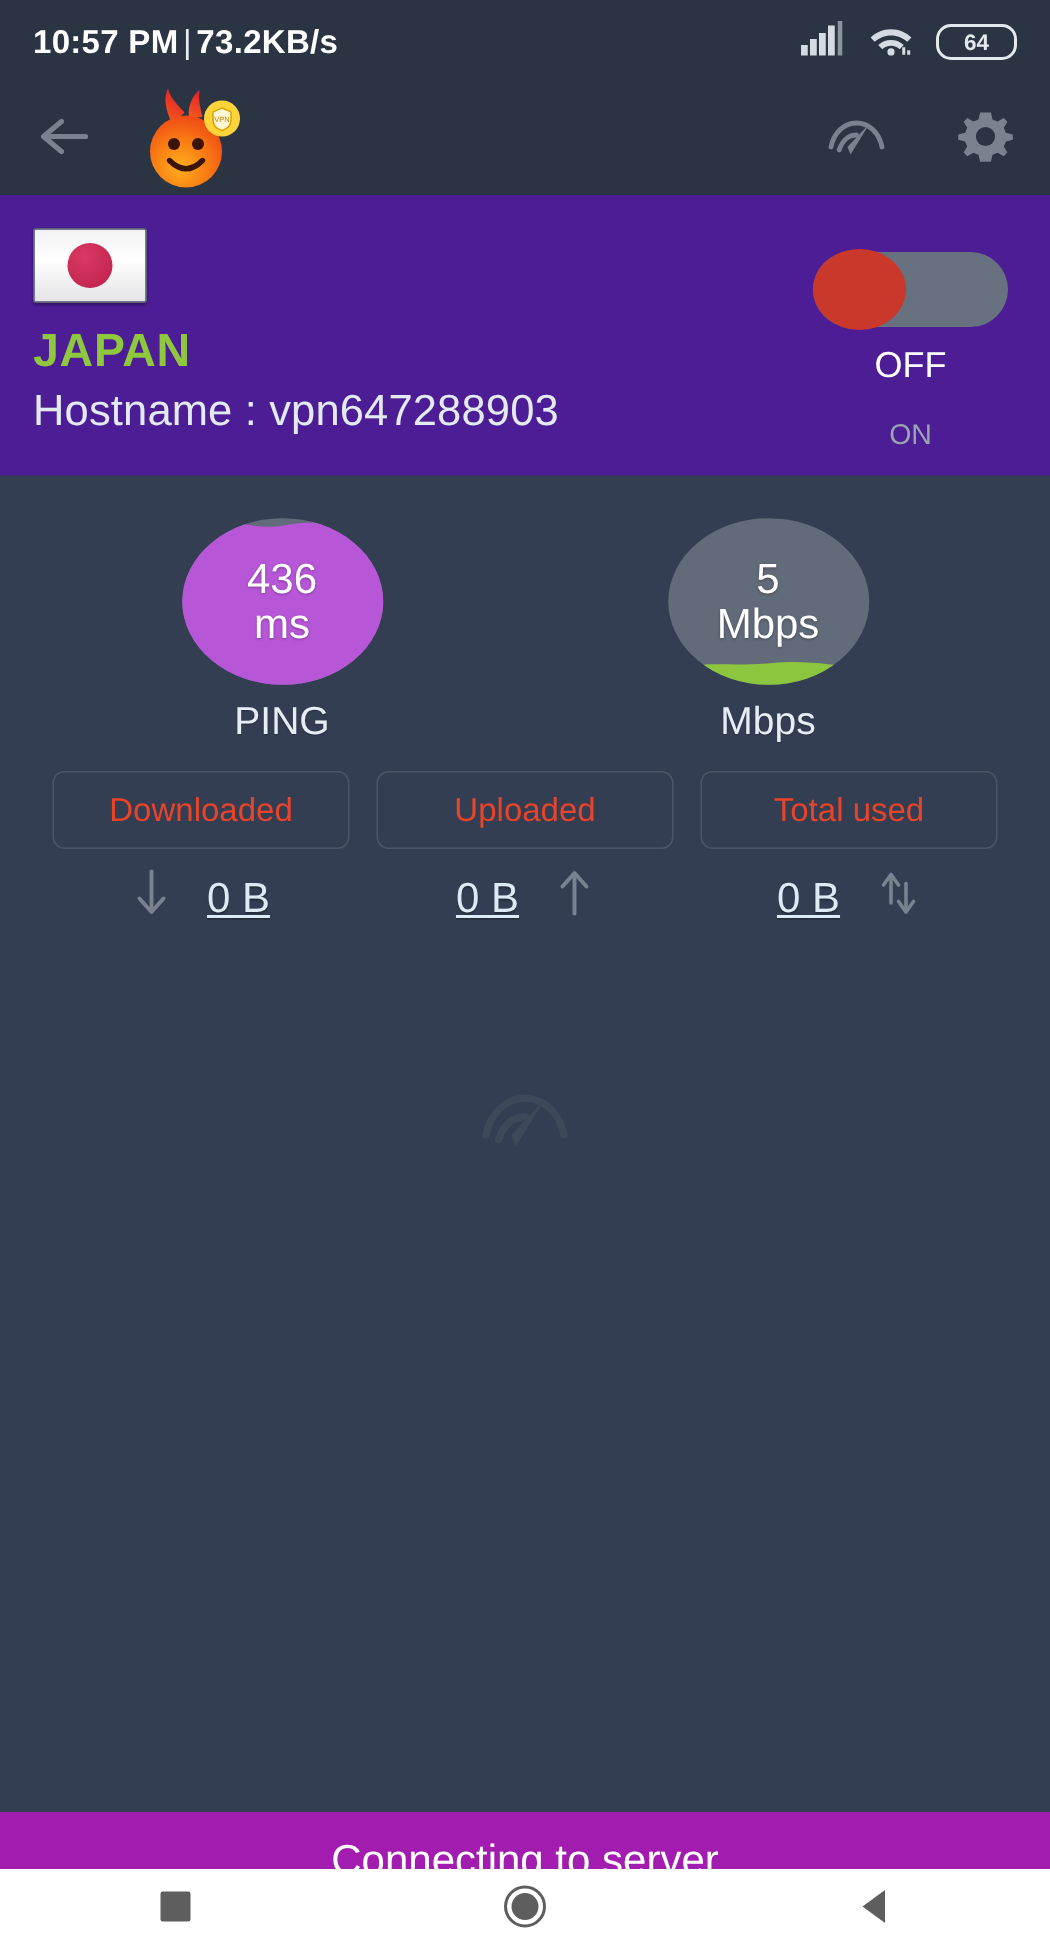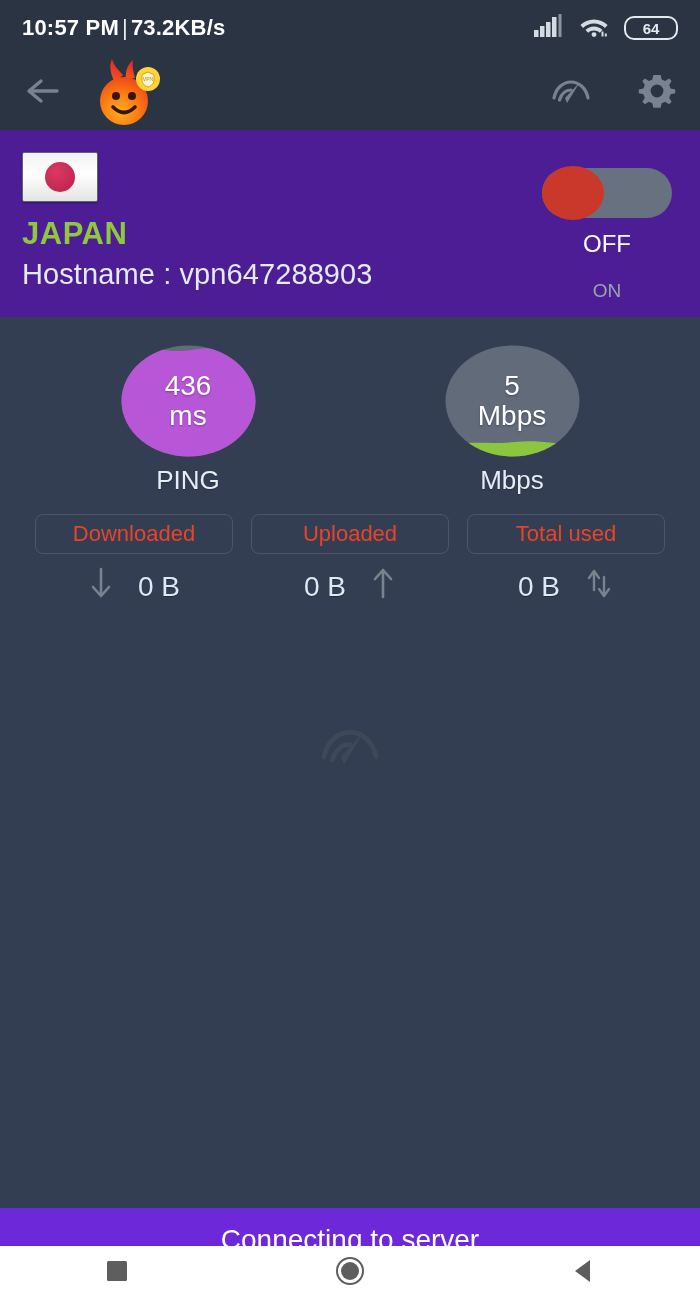--- a/index.html
+++ b/index.html
@@ -116,44 +116,44 @@
   }
 
   
   #usage-pills {
     display:flex; justify-content:space-between;
     padding:18px 26px 0 26px;
   }
   .usage-pill {
     flex:1; margin:0 9px;
     border:1px solid #4b5666; border-radius:8px;
-    height:40px;
+    height:52px;
     display:flex; align-items:center; justify-content:center;
     color:#e8442a; font-size:22px;
   }
   #usage-values {
     display:flex; padding:12px 26px 0 26px;
   }
   .usage-cell {
     flex:1; margin:0 9px;
     display:flex; align-items:center; justify-content:center; gap:24px;
-    color:#dceaf5; font-size:28px;
+    color:#dceaf5; font-size:28px;text-decoration:underline;
   }
   .usage-val { text-shadow:0 1px 1px rgba(0,0,0,.3); }
 
   
   #watermark {
     position:absolute; left:0; right:0; top:720px;
     display:flex; justify-content:center;
   }
 
   
   #status-banner {
     position:absolute; left:0; right:0; top:1208px;
-    height:38px; background:#6d28d9;
+    height:38px; background:#a21caf;
     overflow:hidden;
     display:flex; align-items:flex-start; justify-content:center;
   }
   #status-banner-text {
     color:#ffffff; font-size:28px; line-height:1.0;
     padding-top:18px; white-space:nowrap;
   }
 
   
   #nav-bar {

